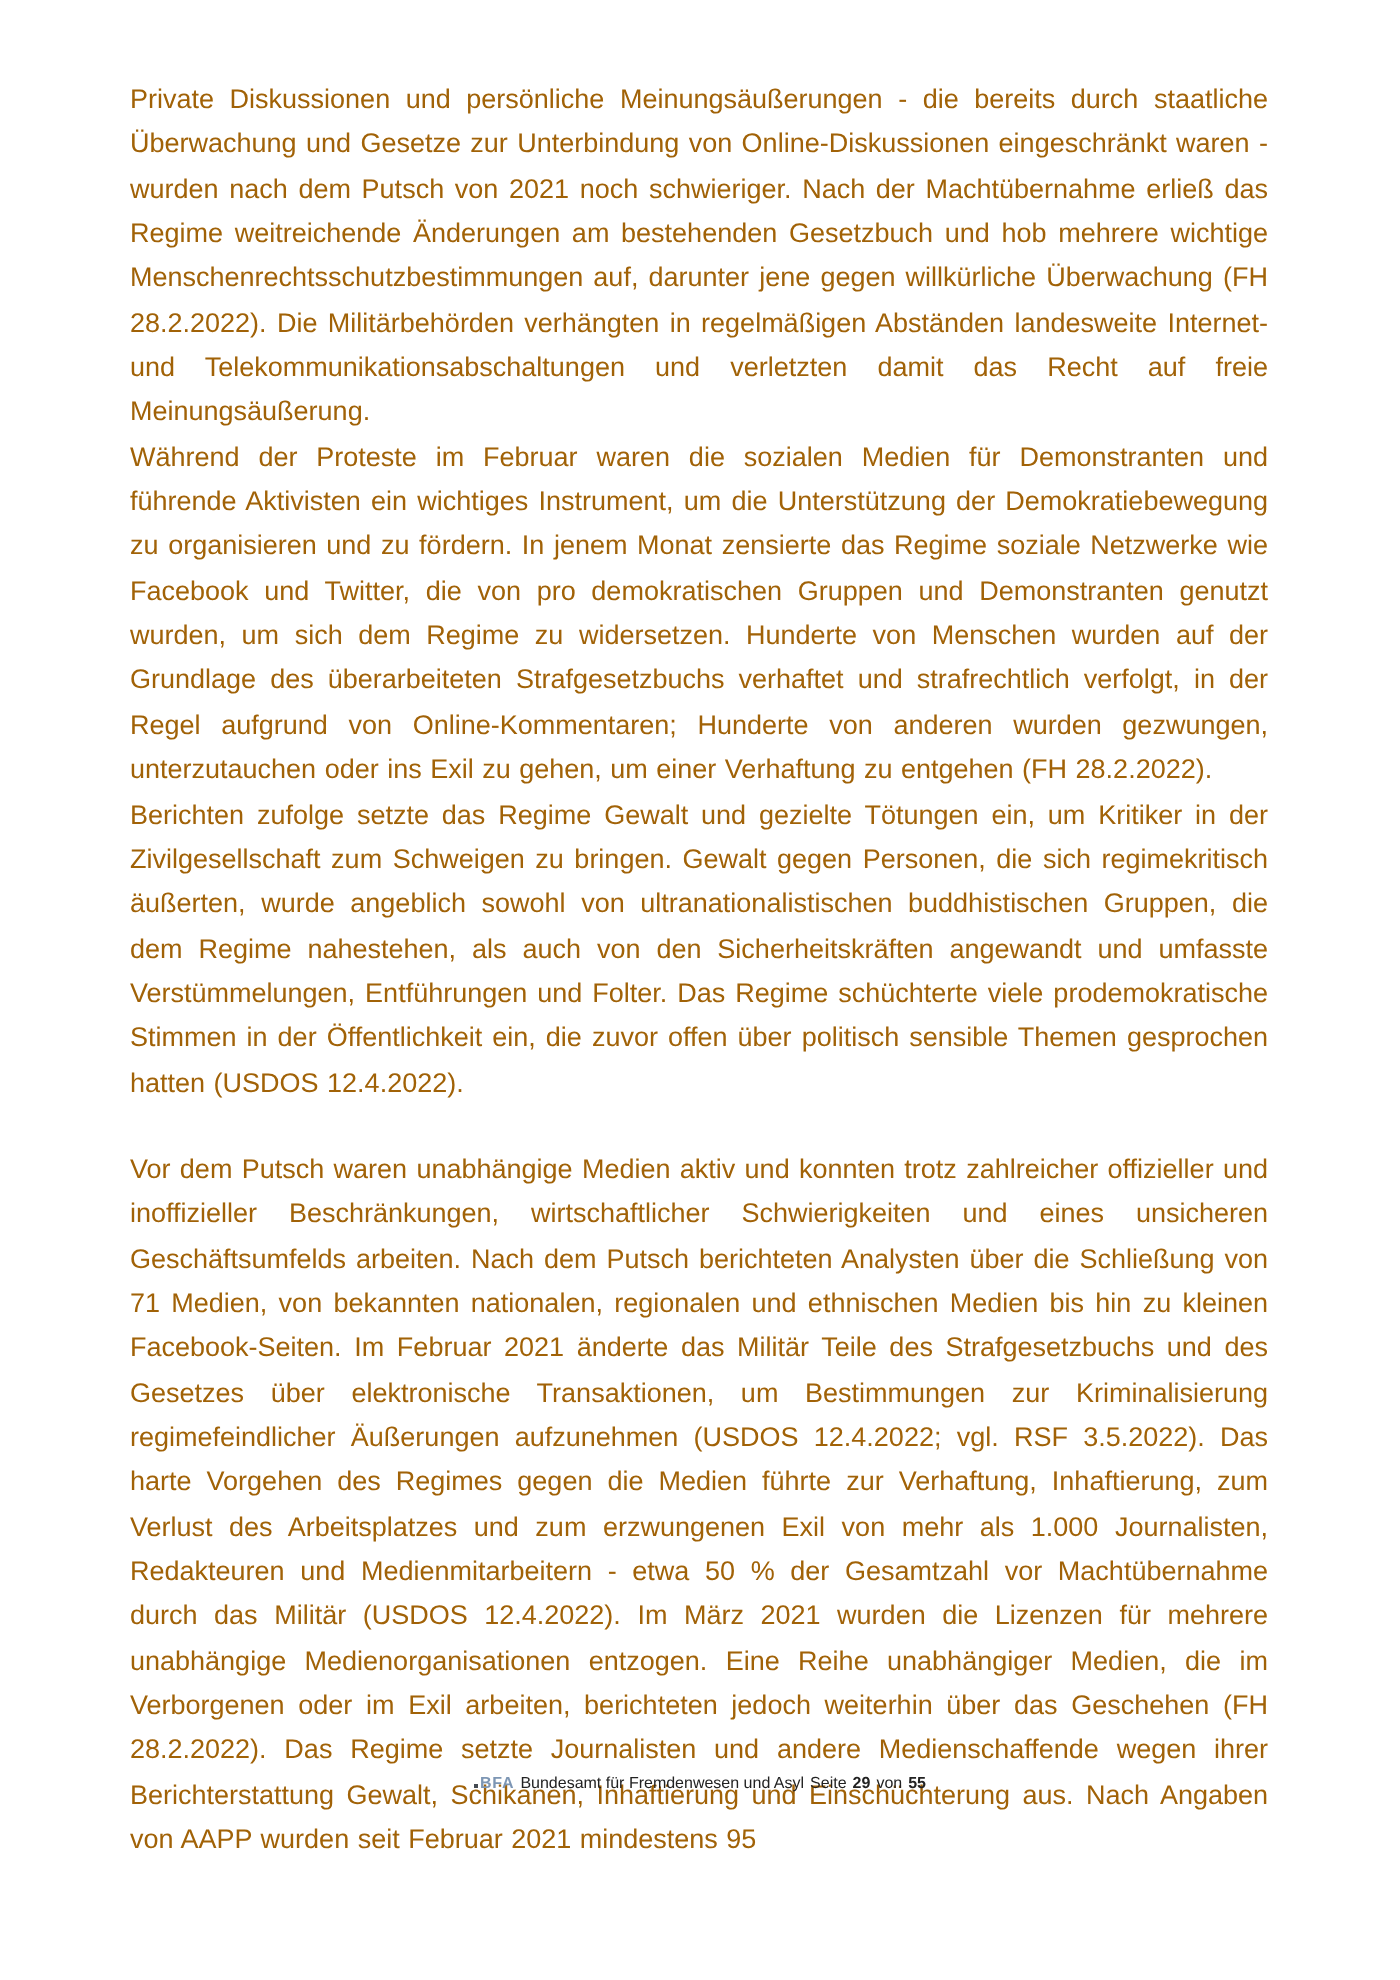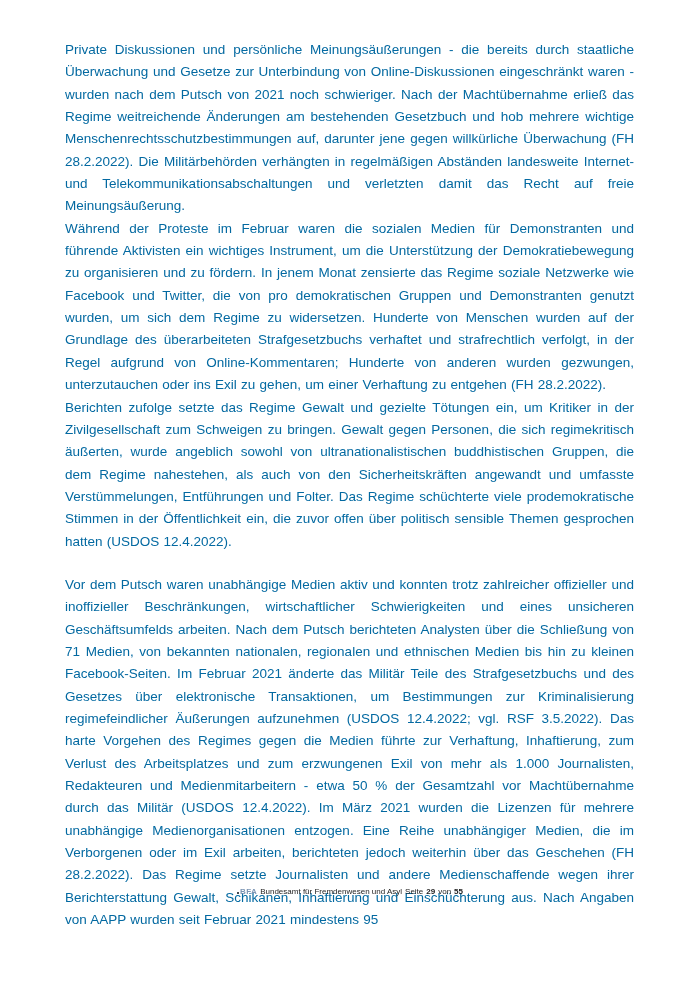--- a/index.html
+++ b/index.html
@@ -24,21 +24,21 @@
       position: absolute;
       top: 39px;
       left: 65px;
       width: 569px;
     }
     .para {
       margin: 0;
       font-size: 13.5px;
       line-height: 22.35px;
       text-align: justify;
-      color: #0369a1;
+      color: #a16207;
       word-spacing: 0.5px;
     }
     .para.spaced {
       margin-top: 21px;
     }
     .footer {
       position: absolute;
       top: 886px;
       left: 0;
       width: 100%;

